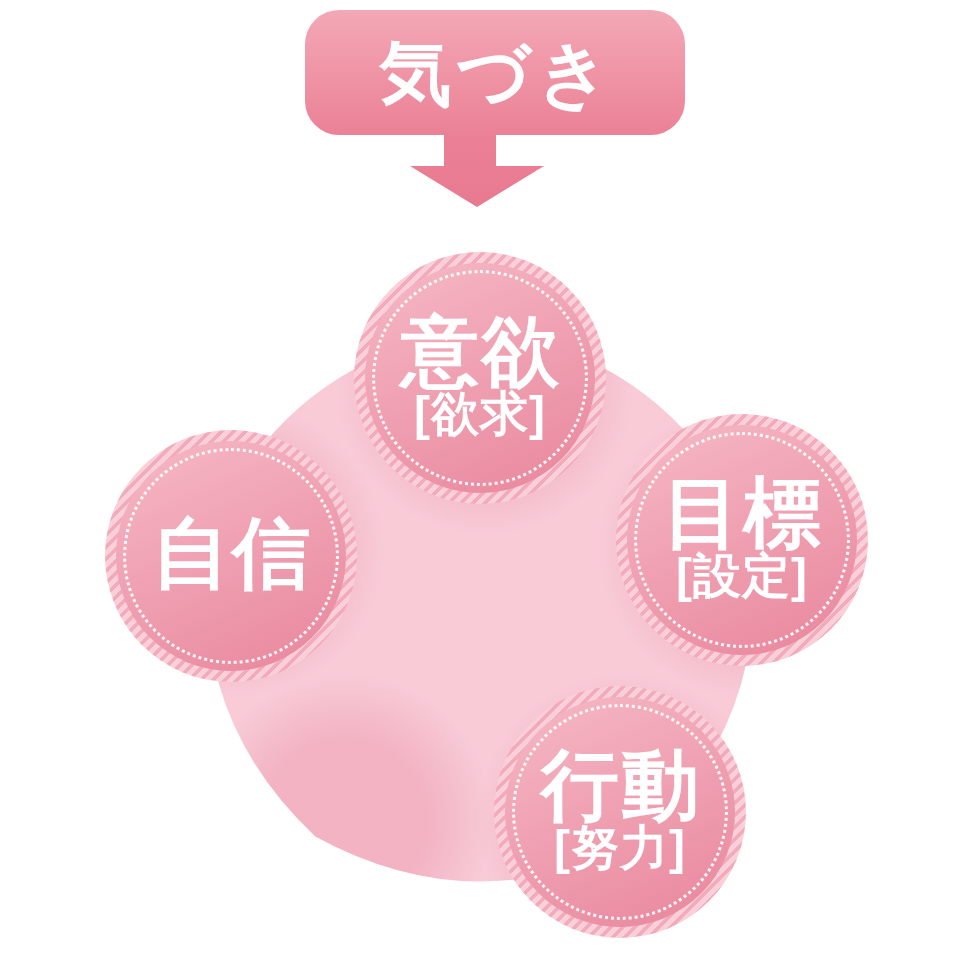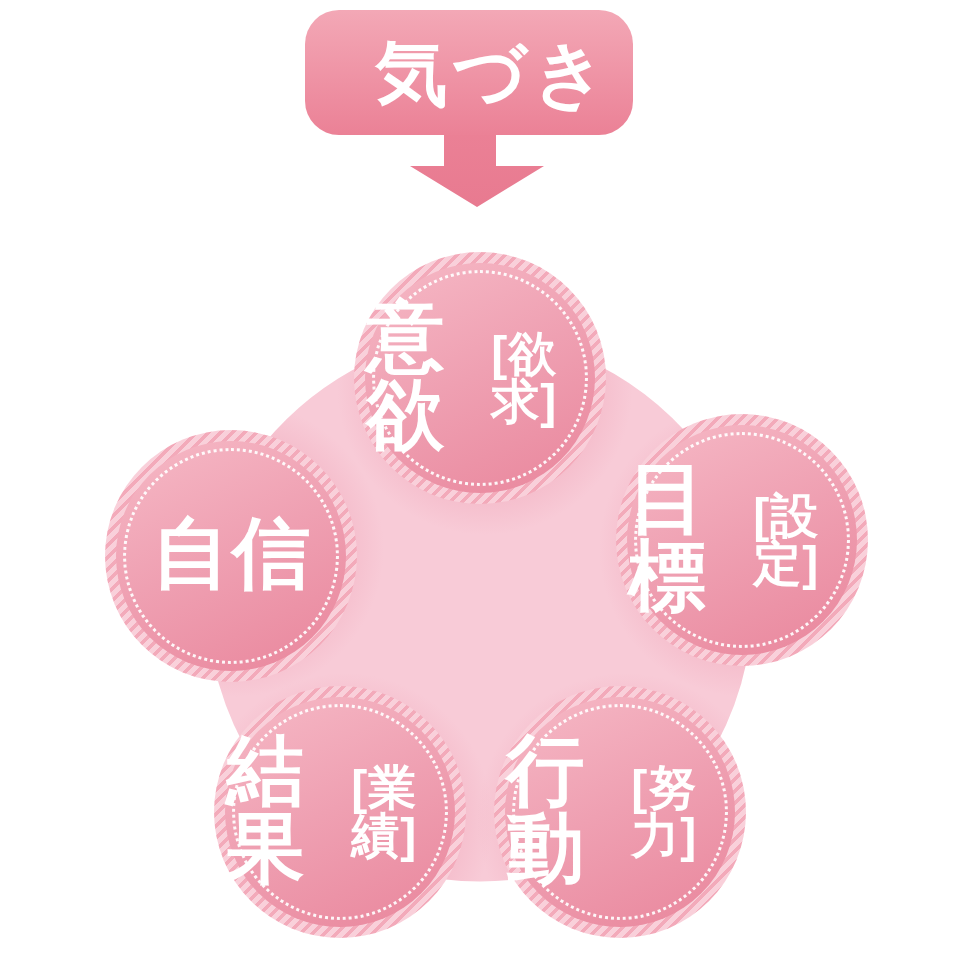--- a/index.html
+++ b/index.html
@@ -2,24 +2,24 @@
 <html style="--banner-gradient-top: #f3a8b6; --banner-gradient-bottom: #eb8196; --arrow-fill: #ea7e93; --blob-fill: #f8cbd7; --ring-stripe-light: #f9d0da; --ring-stripe-dark: #f3aaba; --circle-gradient-light: #f6b9c6; --circle-gradient-mid: #efa0b2; --circle-gradient-dark: #e9869c; --dotted-border: #ffffff; --text: #ffffff;"><head>
 <meta charset="utf-8">
 <style>
   html,body{margin:0;padding:0;background:#fff;}
   .stage{
     position:relative;width:960px;height:960px;background:#fff;overflow:hidden;
     font-family:"Liberation Sans","DejaVu Sans",sans-serif;
   }
   
   .banner{
-    position:absolute;left:305px;top:10px;width:284px;height:125px;
+    position:absolute;left:305px;top:10px;width:380px;height:125px;
     border-radius:34px;
     background:linear-gradient(180deg,var(--banner-gradient-top,#f3a8b6) 0%,var(--banner-gradient-bottom,#eb8196) 100%);
-    display:flex;align-items:center;justify-content:center;padding-left:44px;
+    display:flex;align-items:center;justify-content:center;
   }
   .banner-label{
     color:#fff;font-size:72px;font-weight:bold;letter-spacing:0.08em;
     transform:translateX(0.04em);line-height:1;
   }
   .arrow-svg{position:absolute;left:0;top:0;pointer-events:none;}
   
   .blob-svg{position:absolute;left:0;top:0;}
   
   .circle{
@@ -27,21 +27,21 @@
     background:repeating-linear-gradient(135deg,
       var(--ring-stripe-light,#f9d0da) 0px,var(--ring-stripe-light,#f9d0da) 5px,
       var(--ring-stripe-dark,#f3aaba) 5px,var(--ring-stripe-dark,#f3aaba) 8.5px);
   }
   .circle-inner{
     position:absolute;inset:11px;border-radius:50%;
     background:linear-gradient(155deg,
       var(--circle-gradient-light,#f6b9c6) 0%,
       var(--circle-gradient-mid,#efa0b2) 48%,
       var(--circle-gradient-dark,#e9869c) 100%);
-    display:flex;align-items:center;justify-content:center;
+    display:flex;flex-direction:column;align-items:center;justify-content:center;
   }
   .circle-dots{
     position:absolute;inset:18px;border-radius:50%;
     border:3px dotted rgba(255,255,255,0.92);
     pointer-events:none;
   }
   .circle-label{
     color:#fff;font-size:78px;font-weight:bold;line-height:1;
     letter-spacing:0.03em;transform:translateX(0.015em);
     margin-top:-6px;
@@ -112,27 +112,20 @@
   </div>
 
   <div class="circle pos-action">
     <div class="circle-inner">
       <span class="circle-label">行動</span>
       <span class="circle-sublabel">[努力]</span>
     </div>
     <div class="circle-dots"></div>
   </div>
 
-  <div class="circle pos-result">
-    <div class="circle-inner">
-      <span class="circle-label">結果</span>
-      <span class="circle-sublabel">[業績]</span>
-    </div>
-    <div class="circle-dots"></div>
-  </div>
 
   <div class="circle pos-confidence">
     <div class="circle-inner">
       <span class="circle-label">自信</span>
     </div>
     <div class="circle-dots"></div>
   </div>
 
 </div>
 

